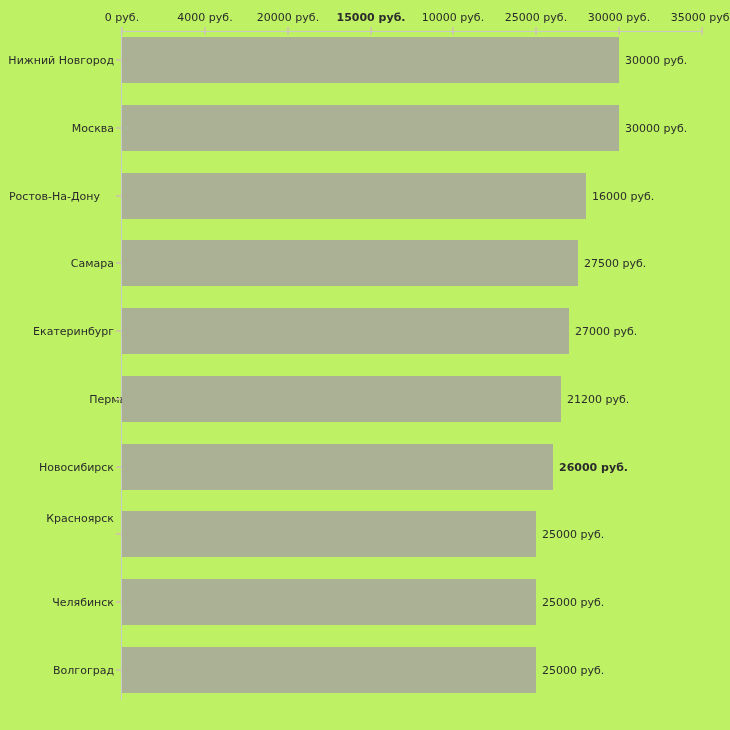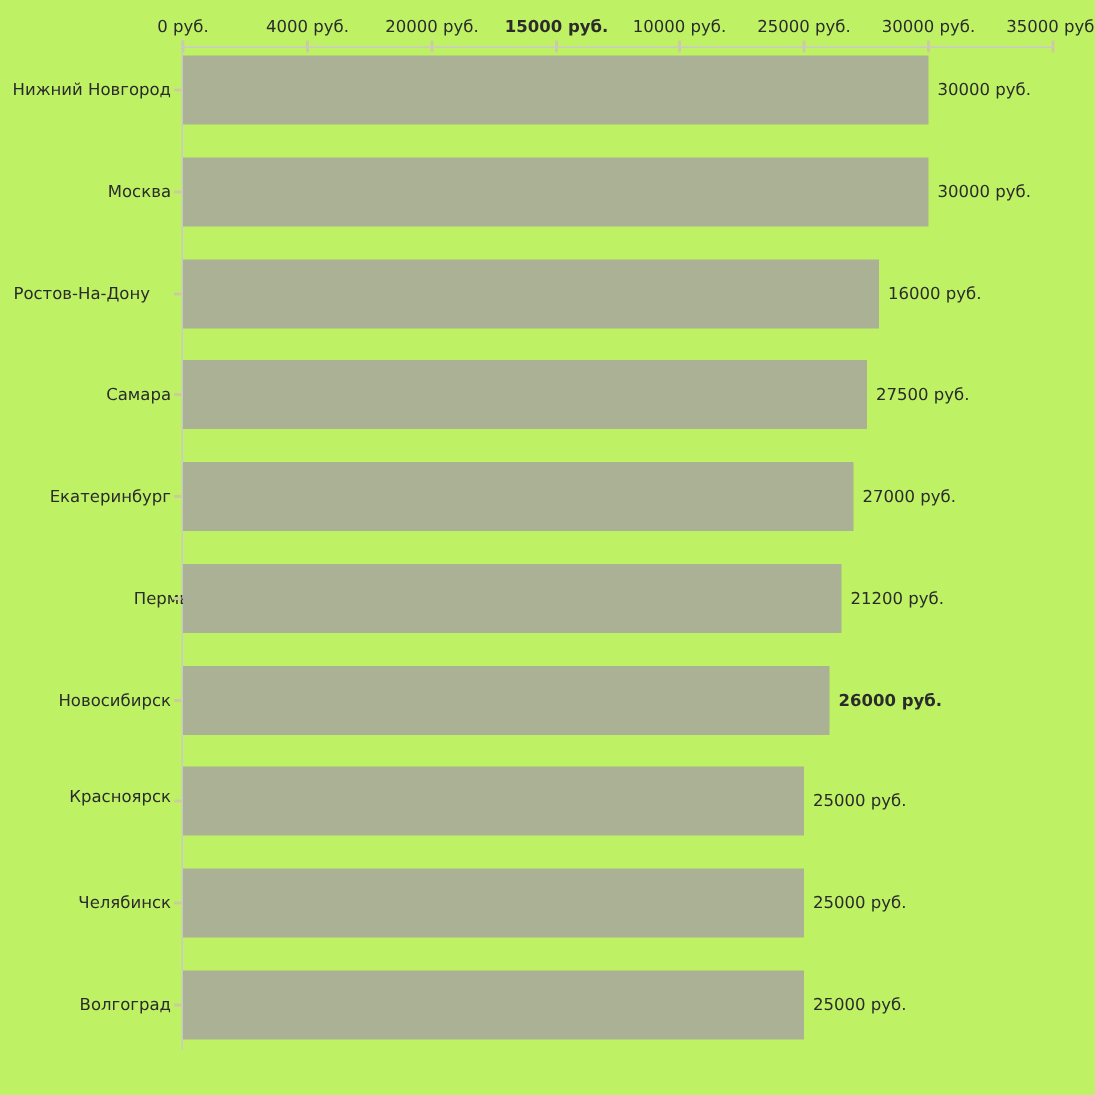--- a/index.html
+++ b/index.html
@@ -118,21 +118,21 @@
         <div class="bar" style="left: 122px; top: 376px; width: 439px; height: 46px; background: rgb(170, 177, 148);"></div>
         <div class="value-label" style="left: 567px; top: 399px; color: rgb(43, 43, 43);">21200 руб.</div>
       </div>
       <div>
         <div class="cat-label" style="left: 114px; top: 467px; color: rgb(43, 43, 43);">Новосибирск</div>
         <div class="cat-tick" style="left: 116px; top: 466px; background: rgb(203, 203, 158);"></div>
         <div class="bar" style="left: 122px; top: 444px; width: 431px; height: 46px; background: rgb(170, 177, 148);"></div>
         <div class="value-label" style="left: 559px; top: 467px; color: rgb(43, 43, 43); font-weight: bold;">26000 руб.</div>
       </div>
       <div>
-        <div class="cat-label" style="left: 114px; top: 531px; color: rgb(43, 43, 43); text-align: center;">Красноярск</div>
+        <div class="cat-label" style="left: 114px; top: 518px; color: rgb(43, 43, 43); text-align: center;">Красноярск</div>
         <div class="cat-tick" style="left: 116px; top: 533px; background: rgb(203, 203, 158);"></div>
         <div class="bar" style="left: 122px; top: 511px; width: 414px; height: 46px; background: rgb(170, 177, 148);"></div>
         <div class="value-label" style="left: 542px; top: 534px; color: rgb(43, 43, 43);">25000 руб.</div>
       </div>
       <div>
         <div class="cat-label" style="left: 114px; top: 602px; color: rgb(43, 43, 43); text-align: right;">Челябинск</div>
         <div class="cat-tick" style="left: 116px; top: 601px; background: rgb(203, 203, 158);"></div>
         <div class="bar" style="left: 122px; top: 579px; width: 414px; height: 46px; background: rgb(170, 177, 148);"></div>
         <div class="value-label" style="left: 542px; top: 602px; color: rgb(43, 43, 43);">25000 руб.</div>
       </div>

